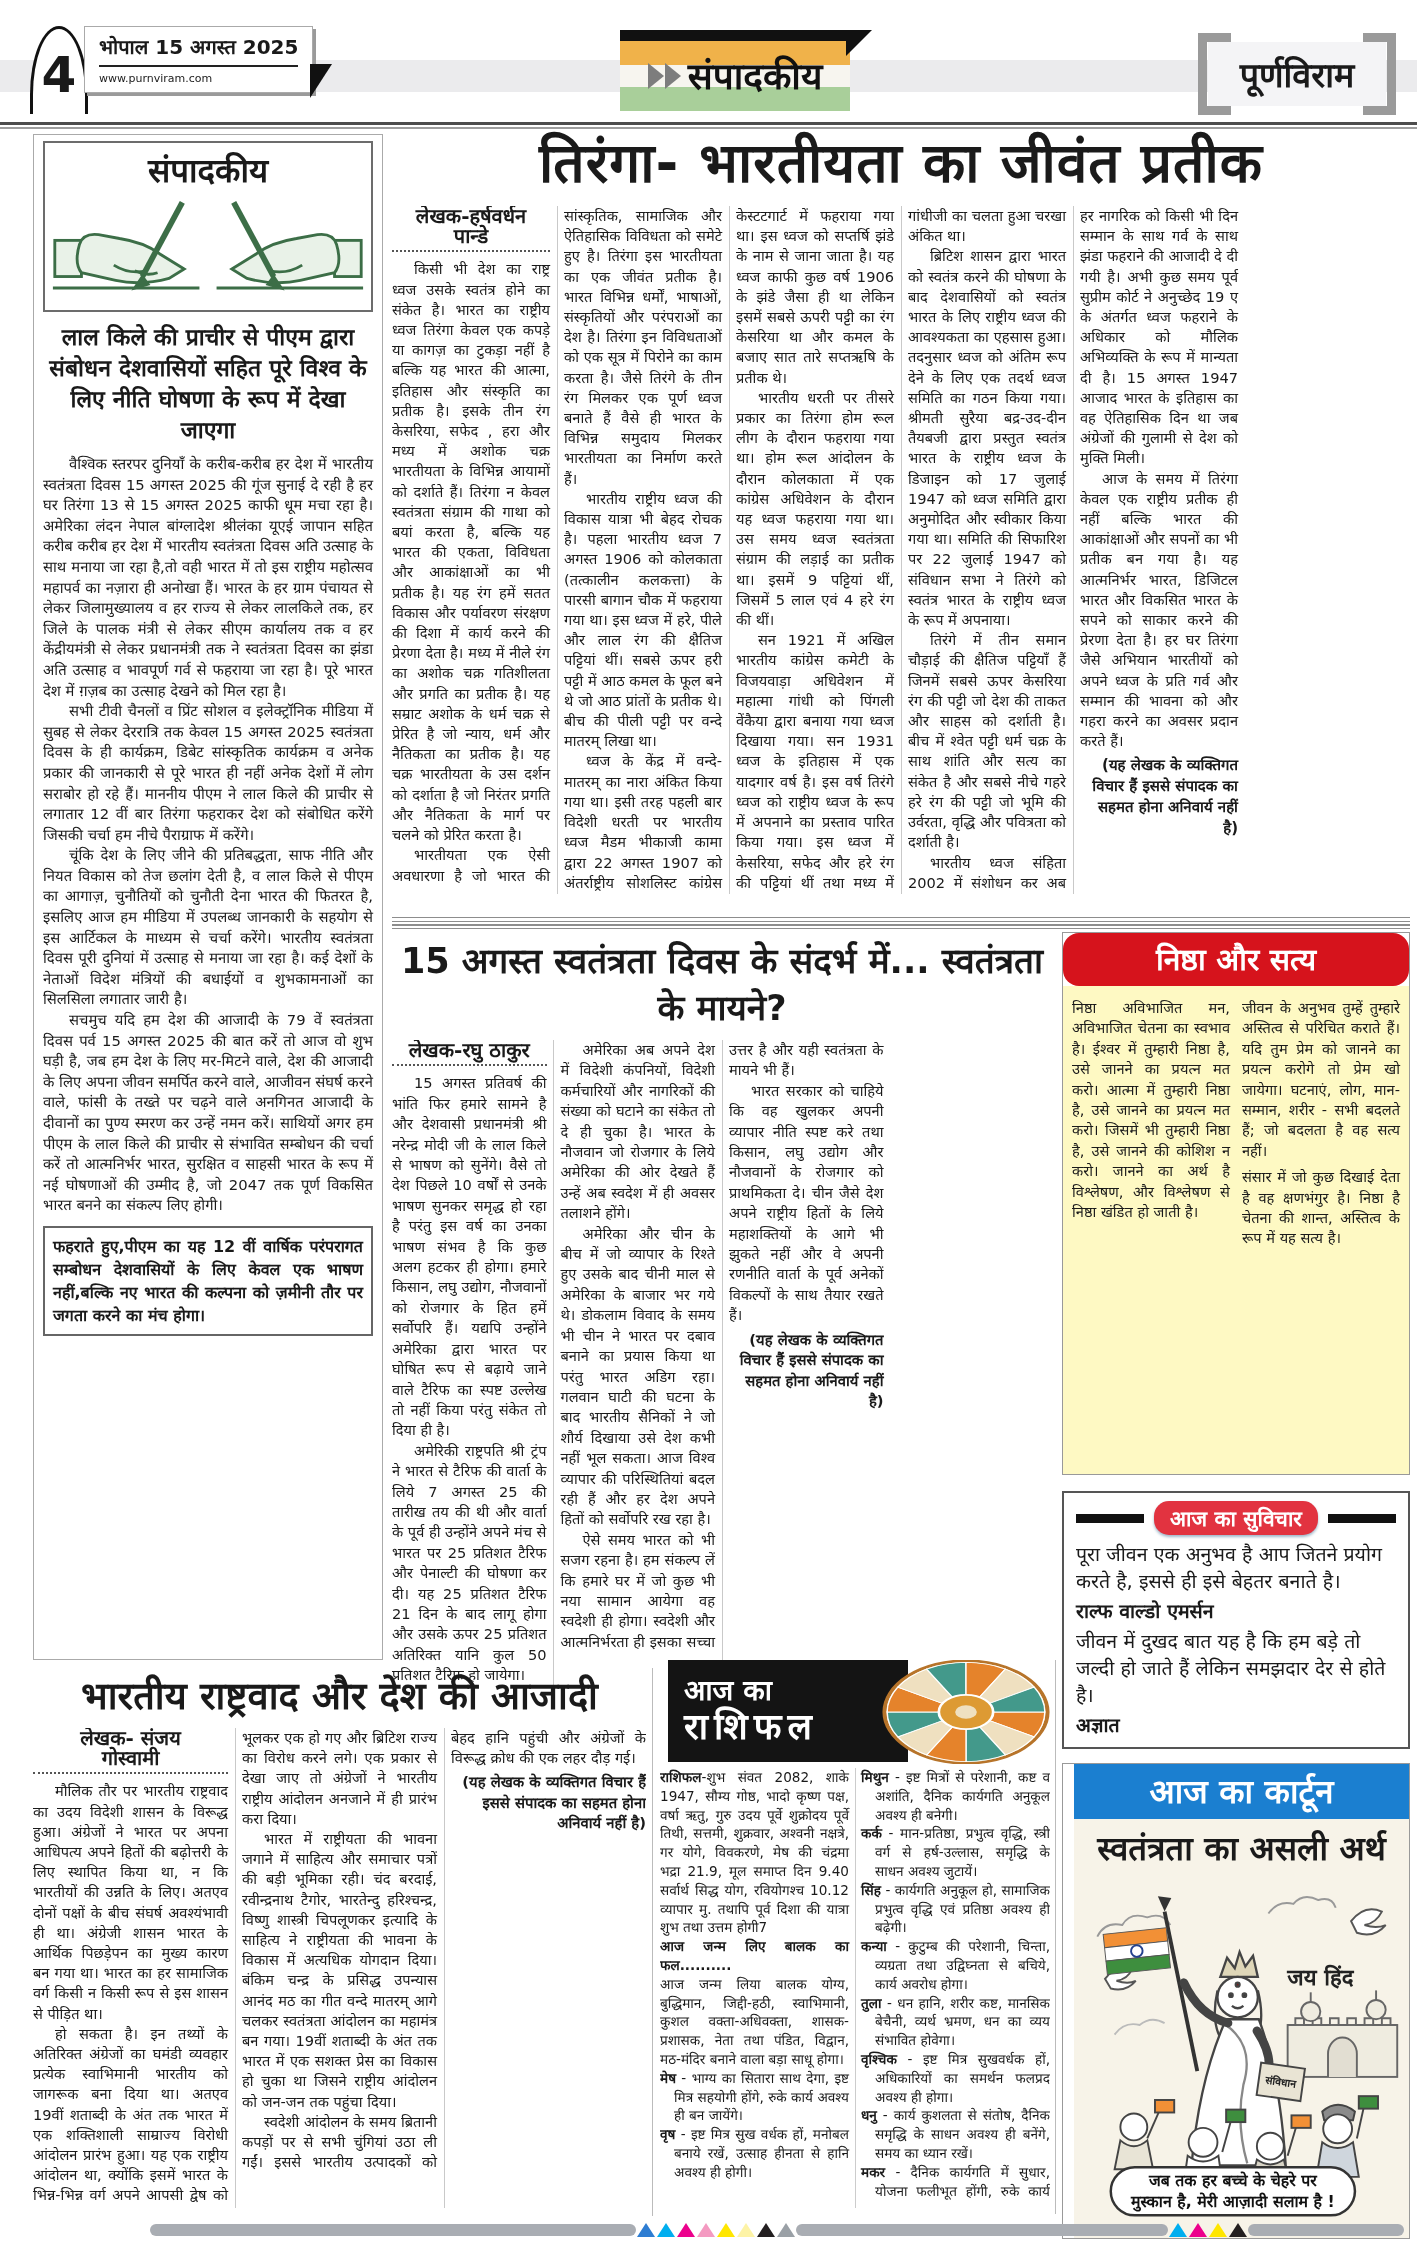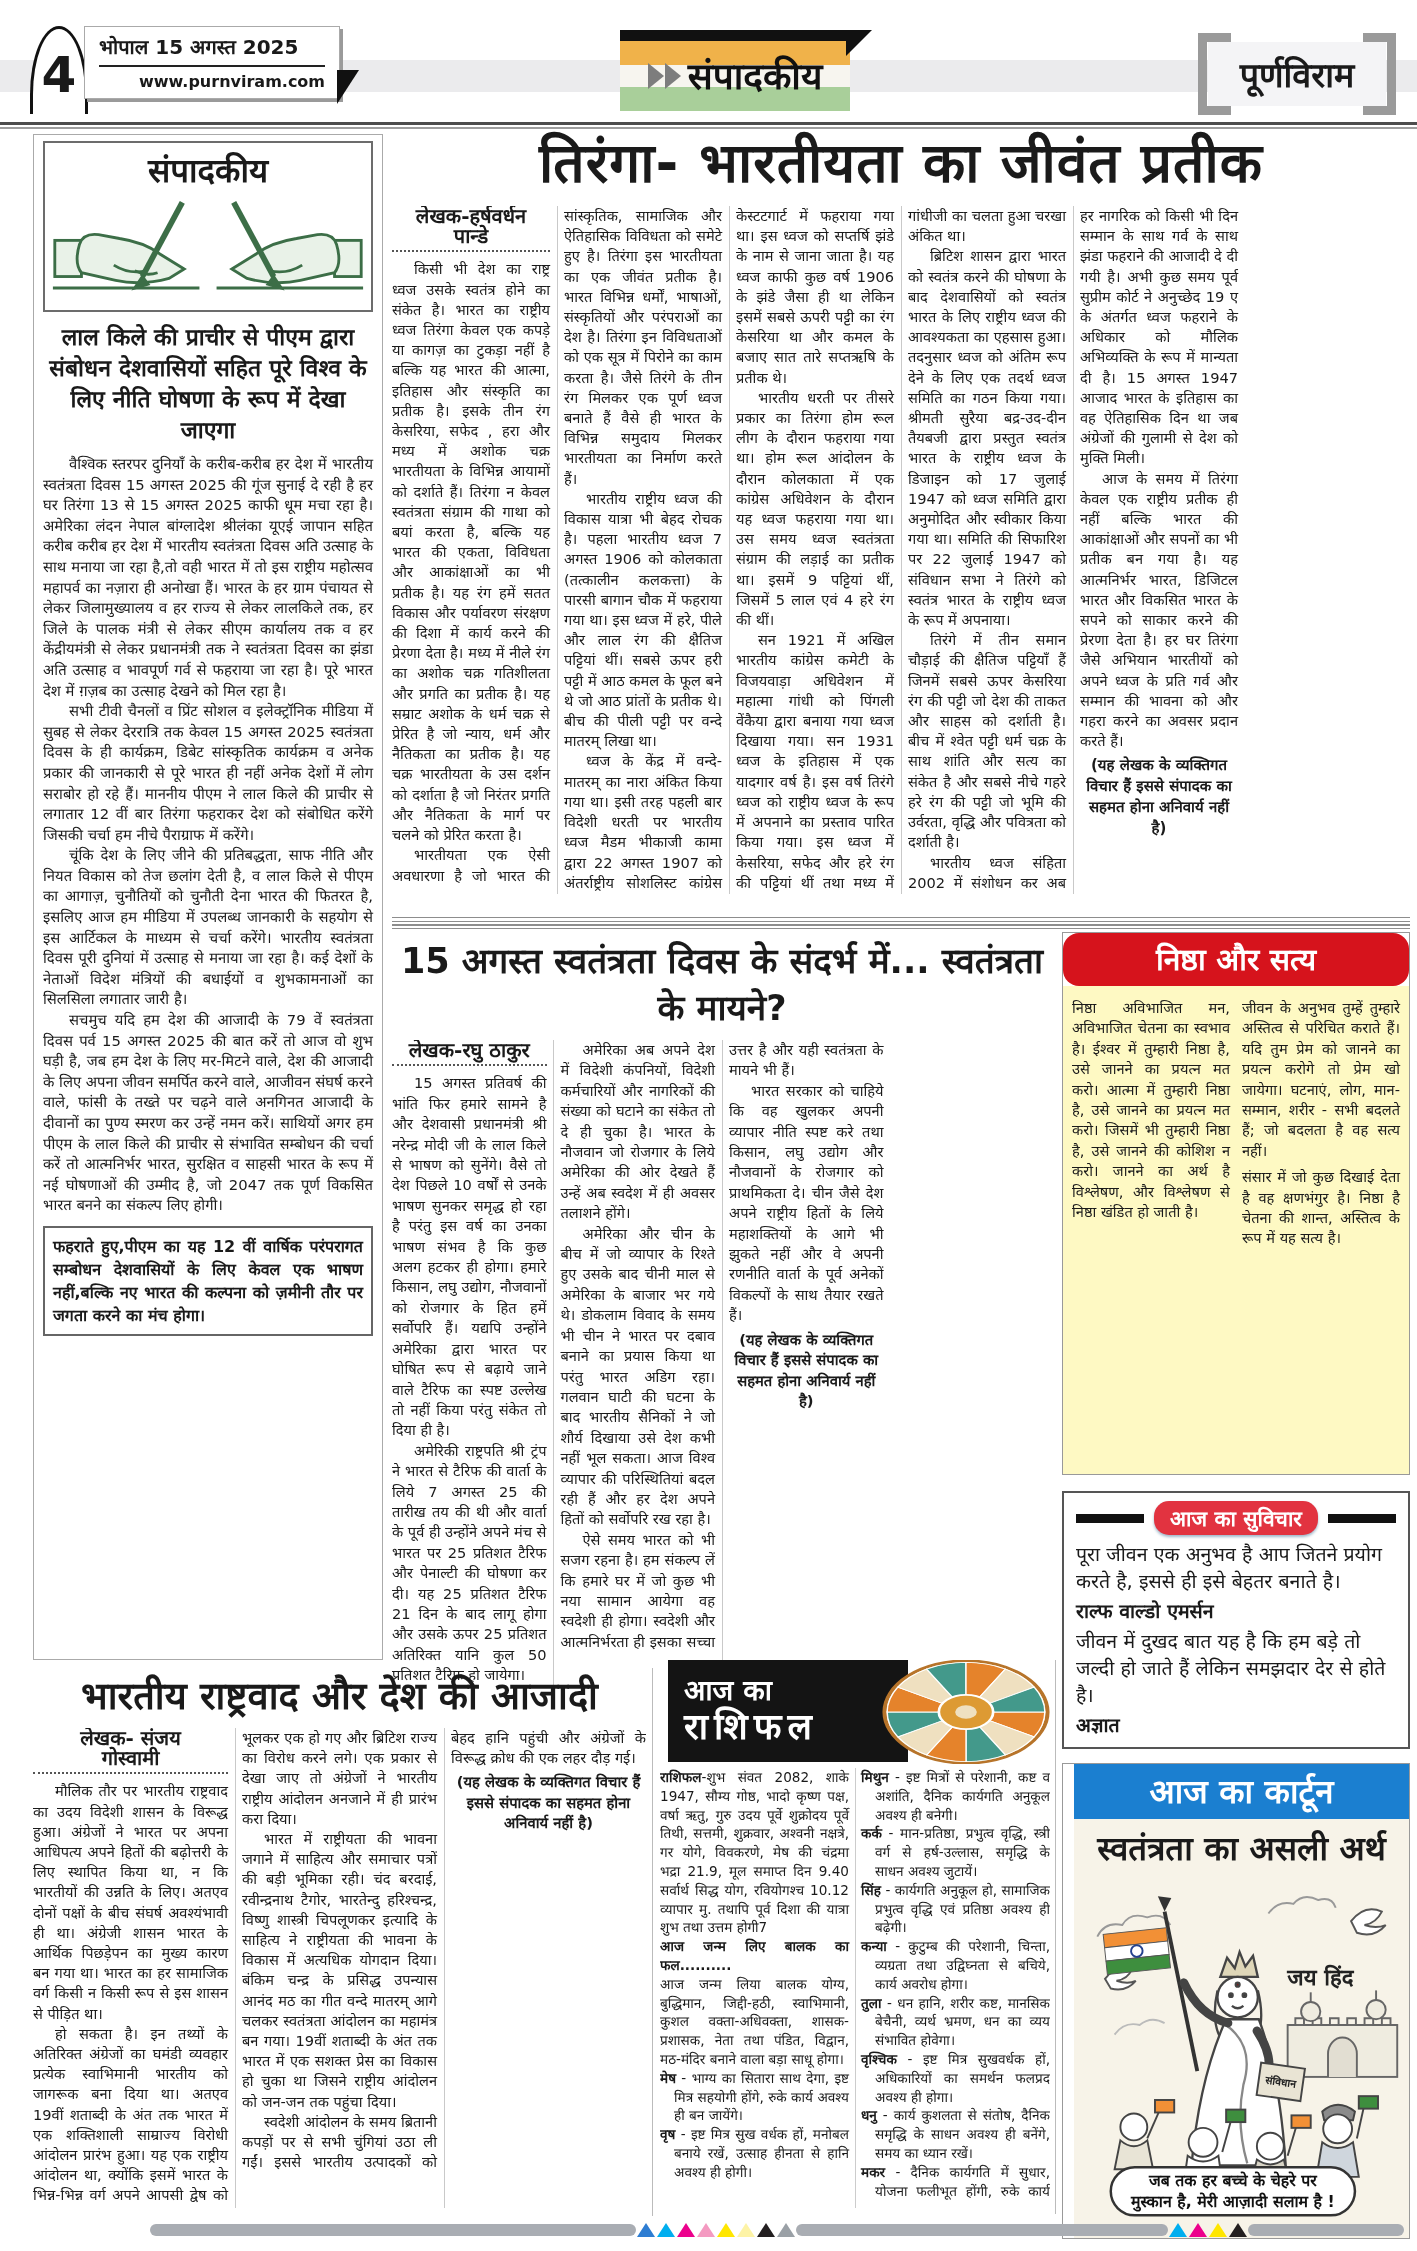--- a/index.html
+++ b/index.html
@@ -6,21 +6,21 @@
   *{box-sizing:border-box;}
   .page{position:relative;width:1417px;height:2251px;background:#fff;margin:0 auto;
         font-family:"DejaVu Sans","Liberation Sans",sans-serif;color:#1a1a1a;overflow:hidden;}
   
   .top-band{position:absolute;left:0;top:60px;width:100%;height:32px;background:#ebebed;}
   .pageno-wrap{position:absolute;left:30px;top:26px;display:flex;align-items:flex-start;}
   .pageno{width:58px;height:88px;border:3px solid #111;border-bottom:none;background:#fff;
           border-radius:50% 50% 0 0/78% 78% 0 0;font-size:50px;font-weight:bold;text-align:center;line-height:92px;}
   .datebox{background:#fff;border:1px solid #aaa;box-shadow:3px 3px 0 #9a9a9a;margin-left:-4px;padding:6px 14px 7px;position:relative;}
   .datebox .city{font-size:20px;font-weight:bold;border-bottom:2px solid #222;padding-bottom:5px;white-space:nowrap;}
-  .datebox .site{font-size:16px;font-weight:bold;padding-top:5px;margin-left:40px;}
+  .datebox .site{font-size:11px;font-weight:normal;padding-top:5px;}
   .date-tri{position:absolute;right:-20px;bottom:-6px;width:0;height:0;border-top:34px solid #111;border-right:22px solid transparent;}
   .section-flag{position:absolute;left:620px;top:30px;width:230px;}
   .flag-topbar{height:11px;background:#111;position:relative;}
   .flag-topbar:after{content:'';position:absolute;right:-22px;top:0;border-top:26px solid #111;border-right:26px solid transparent;}
   .flag-body{height:70px;background:linear-gradient(to bottom,#f0b24a 0 34%,#f7f5ef 34% 66%,#a9cf9a 66% 100%);
              display:flex;align-items:center;justify-content:center;gap:7px;}
   .chev{width:0;height:0;border-top:13px solid transparent;border-bottom:13px solid transparent;border-left:16px solid #7d7d7d;}
   .chev+.chev{margin-left:-6px;}
   .section-label{font-size:37px;font-weight:800;color:#111;line-height:1;}
   .masthead{position:absolute;left:1208px;top:42px;width:178px;height:64px;background:#f4f4f6;
@@ -33,21 +33,21 @@
   .editorial{position:absolute;left:33px;top:134px;width:350px;height:1526px;border:1px solid #aaa;padding:6px 9px;}
   .ed-topbox{border:2px solid #6c6c6c;padding:4px 6px 2px;}
   .ed-title{font-size:33px;font-weight:800;text-align:center;margin:0;}
   .ed-headline{font-size:23px;font-weight:800;text-align:center;line-height:31px;margin:10px 0 8px;}
   .ed-body p{font-size:14.8px;line-height:20.6px;text-align:justify;text-indent:26px;margin:0;}
   .ed-conclusion{border:2px solid #666;margin-top:10px;padding:7px 8px;font-weight:bold;font-size:16px;line-height:23px;text-align:justify;}
   
   .byline{font-size:20px;font-weight:800;text-align:center;margin:0 16px 2px;}
   .byline-rule{border-bottom:2px dotted #555;margin:4px 0 7px;}
   .cols p{margin:0;text-align:justify;text-indent:22px;}
-  .disclaimer{font-weight:bold;text-align:center;margin-top:4px;text-indent:0 !important;}
+  .disclaimer{font-weight:bold;text-align:right;margin-top:4px;text-indent:0 !important;}
   
   .main-article{position:absolute;left:392px;top:132px;width:1018px;height:782px;}
   .ma-head{font-size:55px;font-weight:800;text-align:center;line-height:62px;margin:0 0 12px;letter-spacing:1px;}
   .ma-cols{height:688px;column-count:6;column-gap:14px;column-rule:1px solid #c9c9c9;column-fill:auto;
            font-size:14.6px;line-height:20.2px;overflow:hidden;}
   .ma-cols .disclaimer{font-size:15px;line-height:21px;}
   
   .ridge{position:absolute;left:392px;top:917px;width:1018px;height:12px;
          background:repeating-linear-gradient(to bottom,#8d8d8d 0 1.5px,#fff 1.5px 3.6px);}
   

